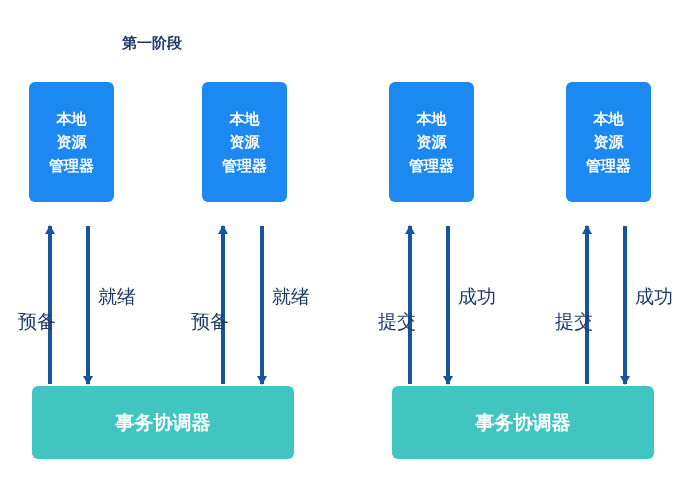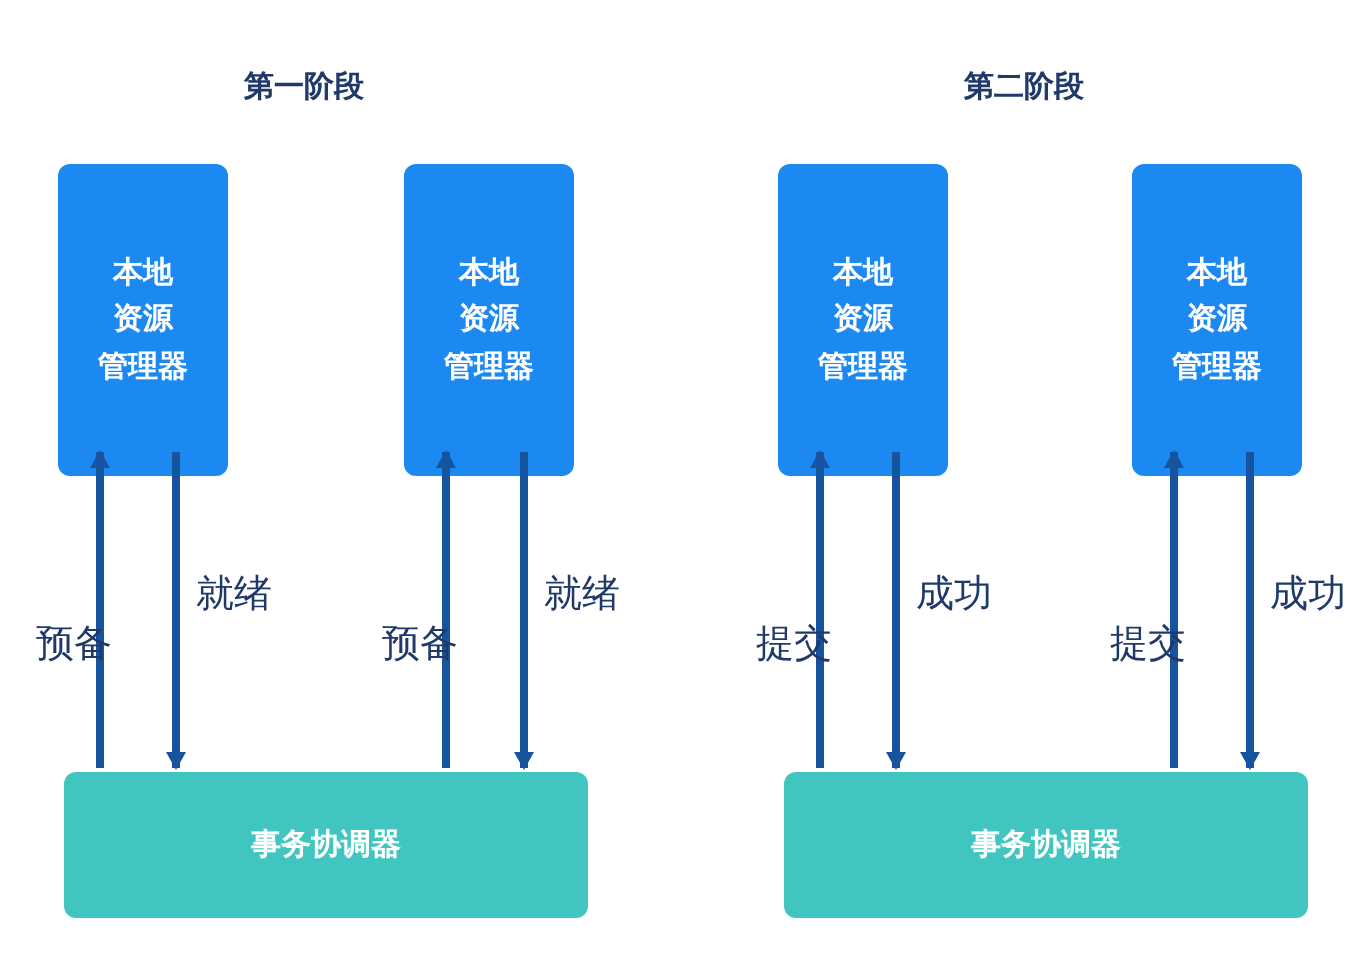--- a/index.html
+++ b/index.html
@@ -28,21 +28,21 @@
     text-align: center;
     font-size: 15px;
     font-weight: bold;
     color: var(--text-navy);
   }
 
   .manager-box {
     position: absolute;
     top: 78px;
     width: 85px;
-    height: 156px;
+    height: 120px;
     background: var(--manager-blue);
     border-radius: 6px;
     display: flex;
     align-items: center;
     justify-content: center;
   }
   .manager-label {
     color: #ffffff;
     font-size: 15px;
     font-weight: bold;
@@ -56,21 +56,21 @@
     top: 382px;
     height: 73px;
     background: var(--coordinator-teal);
     border-radius: 6px;
     display: flex;
     align-items: center;
     justify-content: center;
   }
   .coordinator-label {
     color: #ffffff;
-    font-size: 15px;
+    font-size: 19px;
     font-weight: bold;
   }
 
   .arrow {
     position: absolute;
     top: 222px;
     height: 158px;
     width: 2px;
     background: var(--arrow-navy);
   }
@@ -126,21 +126,20 @@
 
   <div class="arrow up" style="left:217px"></div>
   <div class="arrow down" style="left:256px"></div>
   <div class="flow-label" style="left:185px; top:303px">预备</div>
   <div class="flow-label" style="left:266px; top:278px">就绪</div>
 
   <div class="coordinator-box" style="left:28px; width:262px">
     <span class="coordinator-label">事务协调器</span>
   </div>
 
-  <div class="phase-title" style="left:458px">第二阶段</div>
 
   <div class="manager-box" style="left:385px">
     <div class="manager-label">本地
 资源
 管理器</div>
   </div>
 
   <div class="manager-box" style="left:562px">
     <div class="manager-label">本地
 资源

